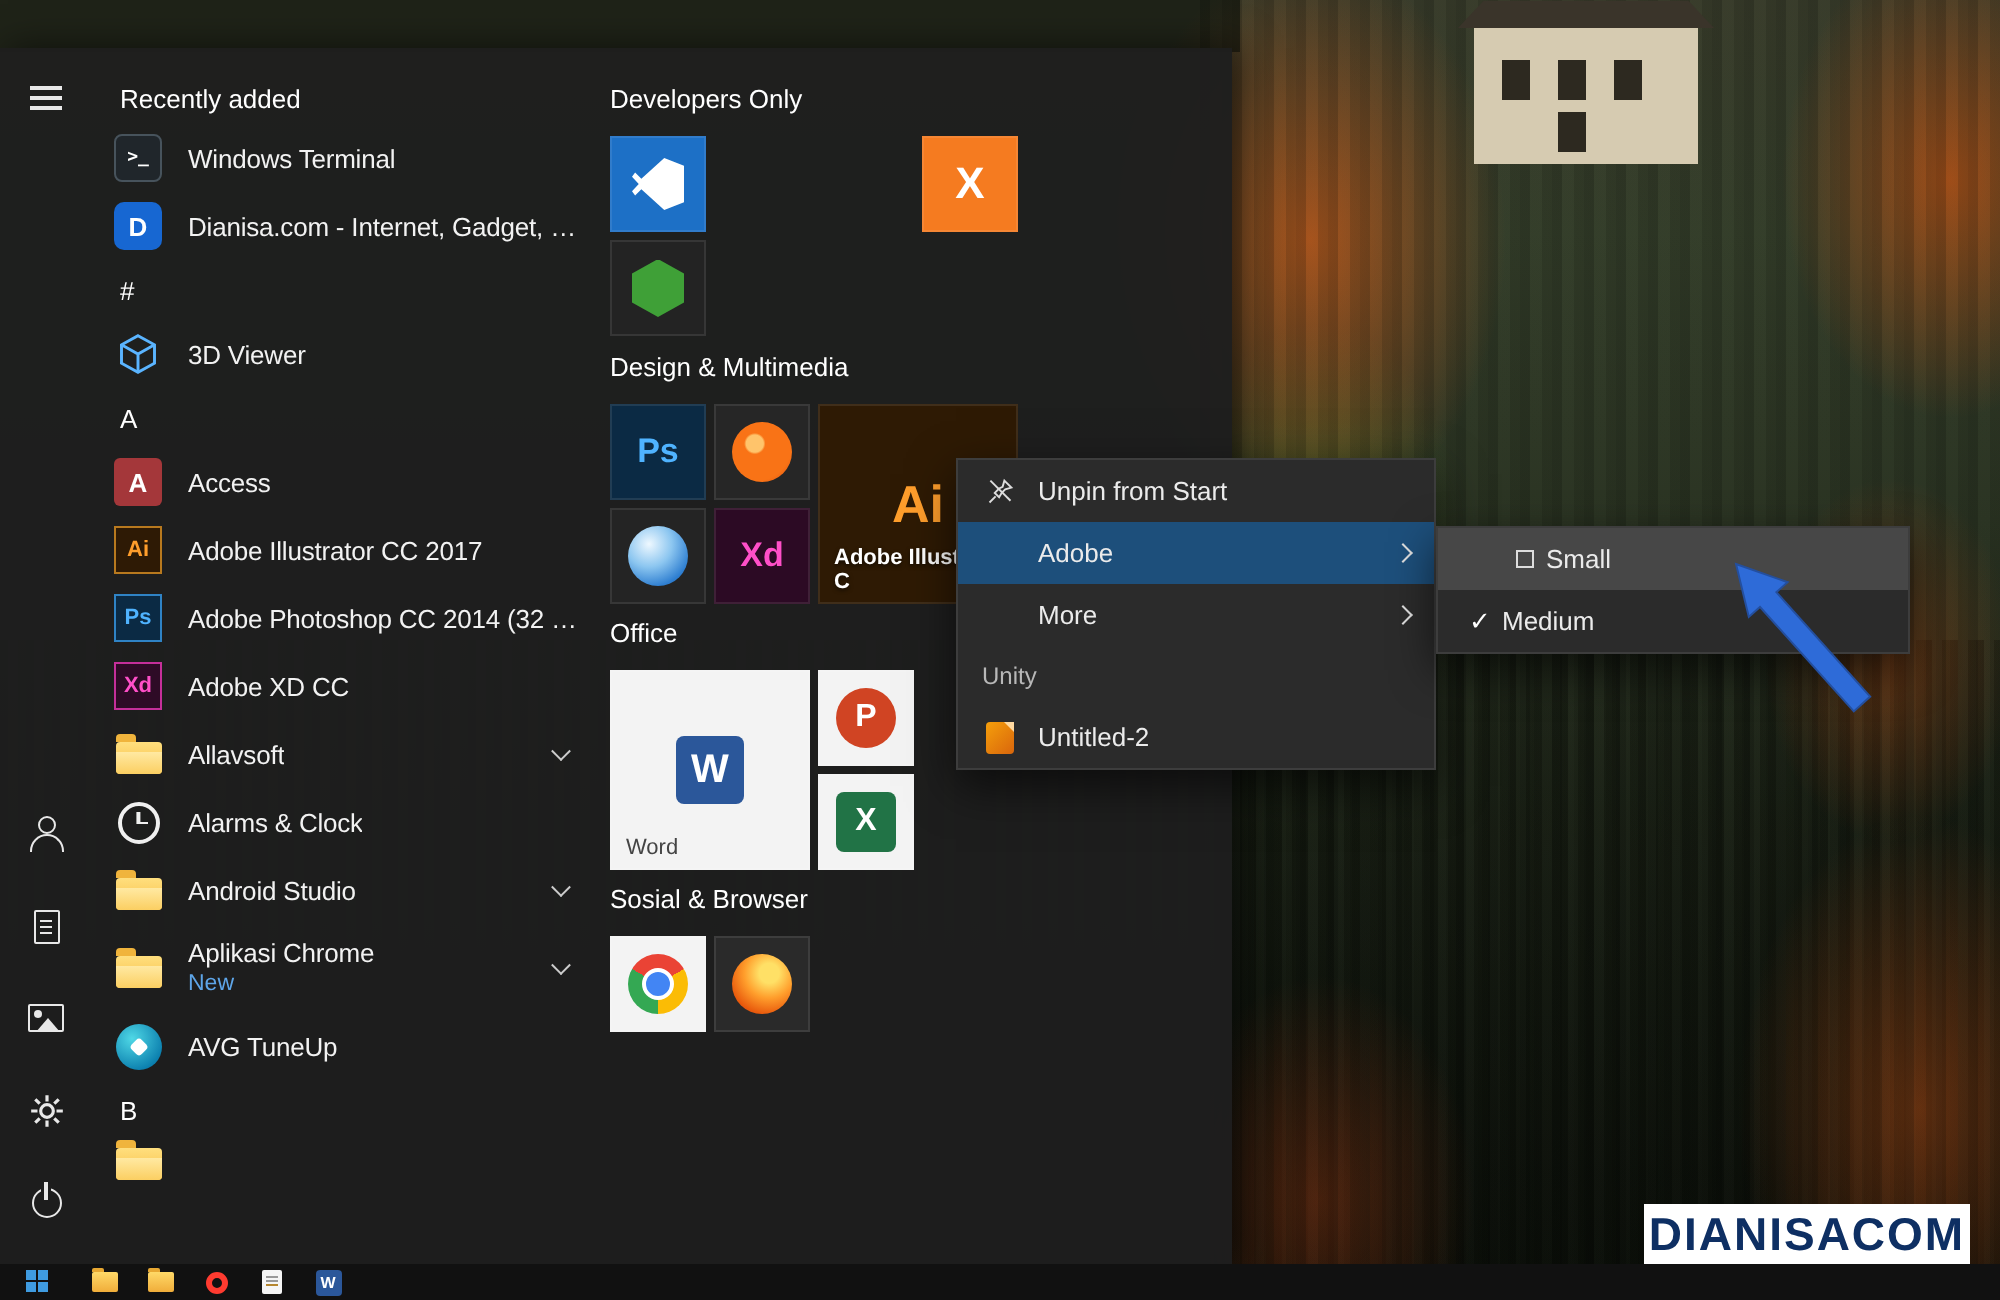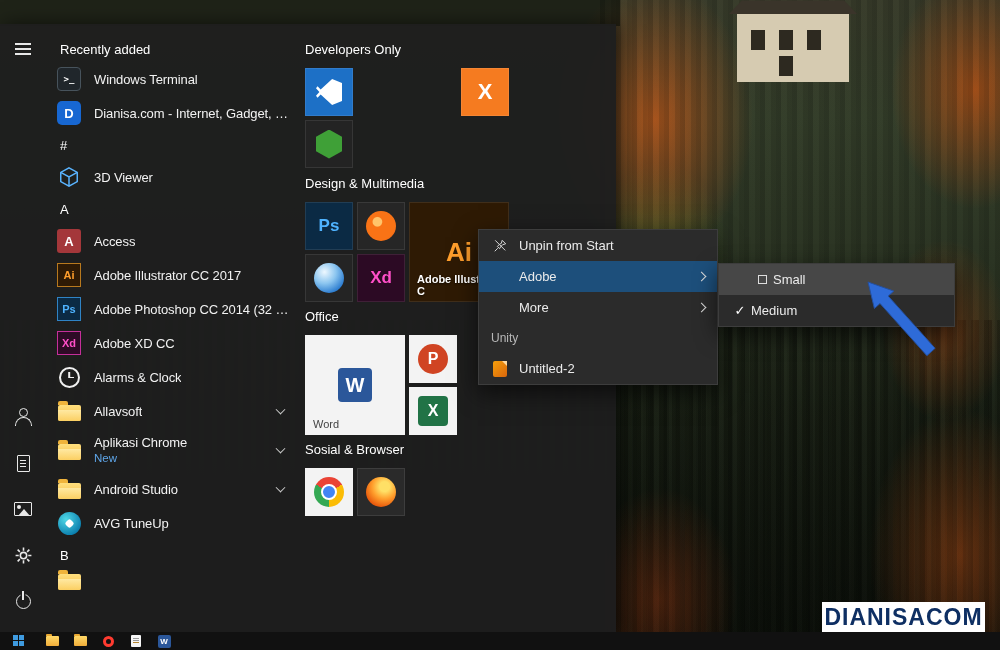--- a/index.html
+++ b/index.html
@@ -252,46 +252,46 @@
         <span class="al-label">Adobe Photoshop CC 2014 (32 Bit)</span>
       </div>
       <div class="al-row">
         <div class="al-ic">
             <div class="ic-xd-sq ctr">Xd</div>
           </div>
         <span class="al-label">Adobe XD CC</span>
       </div>
       <div class="al-row">
         <div class="al-ic">
+            <div class="ic-folder"></div>
+          </div>
+        <span class="al-label">Allavsoft</span>
+        <span class="chev-down"></span>
+      </div>
+      <div class="al-row">
+        <div class="al-ic">
             <div class="ic-clockc"></div>
           </div>
         <span class="al-label">Alarms &amp; Clock</span>
       </div>
       <div class="al-row">
         <div class="al-ic">
             <div class="ic-folder"></div>
           </div>
-        <span class="al-label">Allavsoft</span>
+        <span class="al-label">Android Studio</span>
         <span class="chev-down"></span>
       </div>
       <div class="al-row two">
         <div class="al-ic">
             <div class="ic-folder"></div>
           </div>
         <div class="al-col">
           <span class="al-label">Aplikasi Chrome</span>
           <span class="al-sub">New</span>
         </div>
-        <span class="chev-down"></span>
-      </div>
-      <div class="al-row">
-        <div class="al-ic">
-            <div class="ic-folder"></div>
-          </div>
-        <span class="al-label">Android Studio</span>
         <span class="chev-down"></span>
       </div>
       <div class="al-row">
         <div class="al-ic">
             <div class="ic-avg"></div>
           </div>
         <span class="al-label">AVG TuneUp</span>
       </div>
 
       <div class="al-header">

